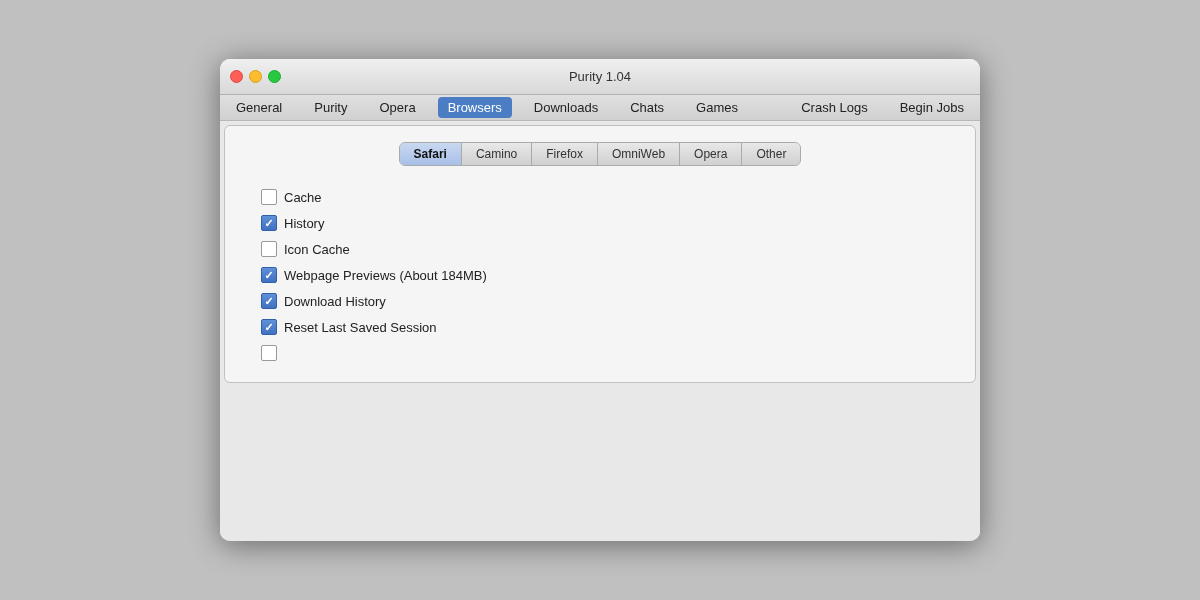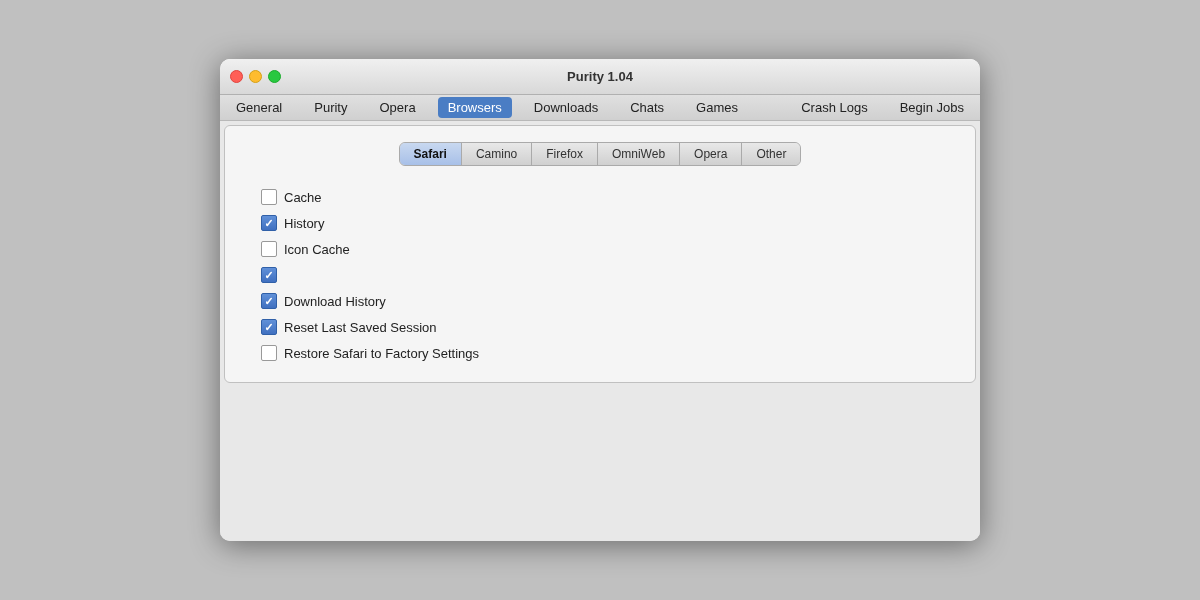--- a/index.html
+++ b/index.html
@@ -49,21 +49,21 @@
       border: 1px solid rgba(0,0,0,0.2);
       cursor: pointer;
     }
 
     .tl-close { background: #ff5f57; border-color: #e0443e; }
     .tl-minimize { background: #febc2e; border-color: #d4a017; }
     .tl-maximize { background: #28c840; border-color: #1aac2b; }
 
     .window-title {
       font-size: 13px;
-      font-weight: bold;
+      font-weight: normal;
       color: #333;
     }
 
     .menubar {
       background: linear-gradient(to bottom, #e0e0e0 0%, #d0d0d0 100%);
       border-bottom: 1px solid #b8b8b8;
       display: flex;
       align-items: center;
       padding: 0 6px;
       height: 26px;
@@ -231,38 +231,38 @@
             <span class="option-label">History</span>
           </div>
           <div class="option-row">
             <div class="checkbox-wrapper"></div>
             <span class="option-label">Icon Cache</span>
           </div>
           <div class="option-row">
             <div class="checkbox-wrapper checked">
               <span class="checkbox-checkmark">✓</span>
             </div>
+            <span class="option-label">Webpage Previews (About 184MB)</span>
           </div>
         </div>
 
         <div>
           <div class="option-row">
             <div class="checkbox-wrapper checked">
               <span class="checkbox-checkmark">✓</span>
             </div>
             <span class="option-label">Download History</span>
           </div>
           <div class="option-row">
             <div class="checkbox-wrapper checked">
               <span class="checkbox-checkmark">✓</span>
             </div>
             <span class="option-label">Reset Last Saved Session</span>
           </div>
           <div class="option-row">
             <div class="checkbox-wrapper"></div>
-            <span class="option-label">Restore Safari to Factory Settings</span>
           </div>
         </div>
       </div>
 
     </div>
   </div>
 </div>
 
 </body></html>

